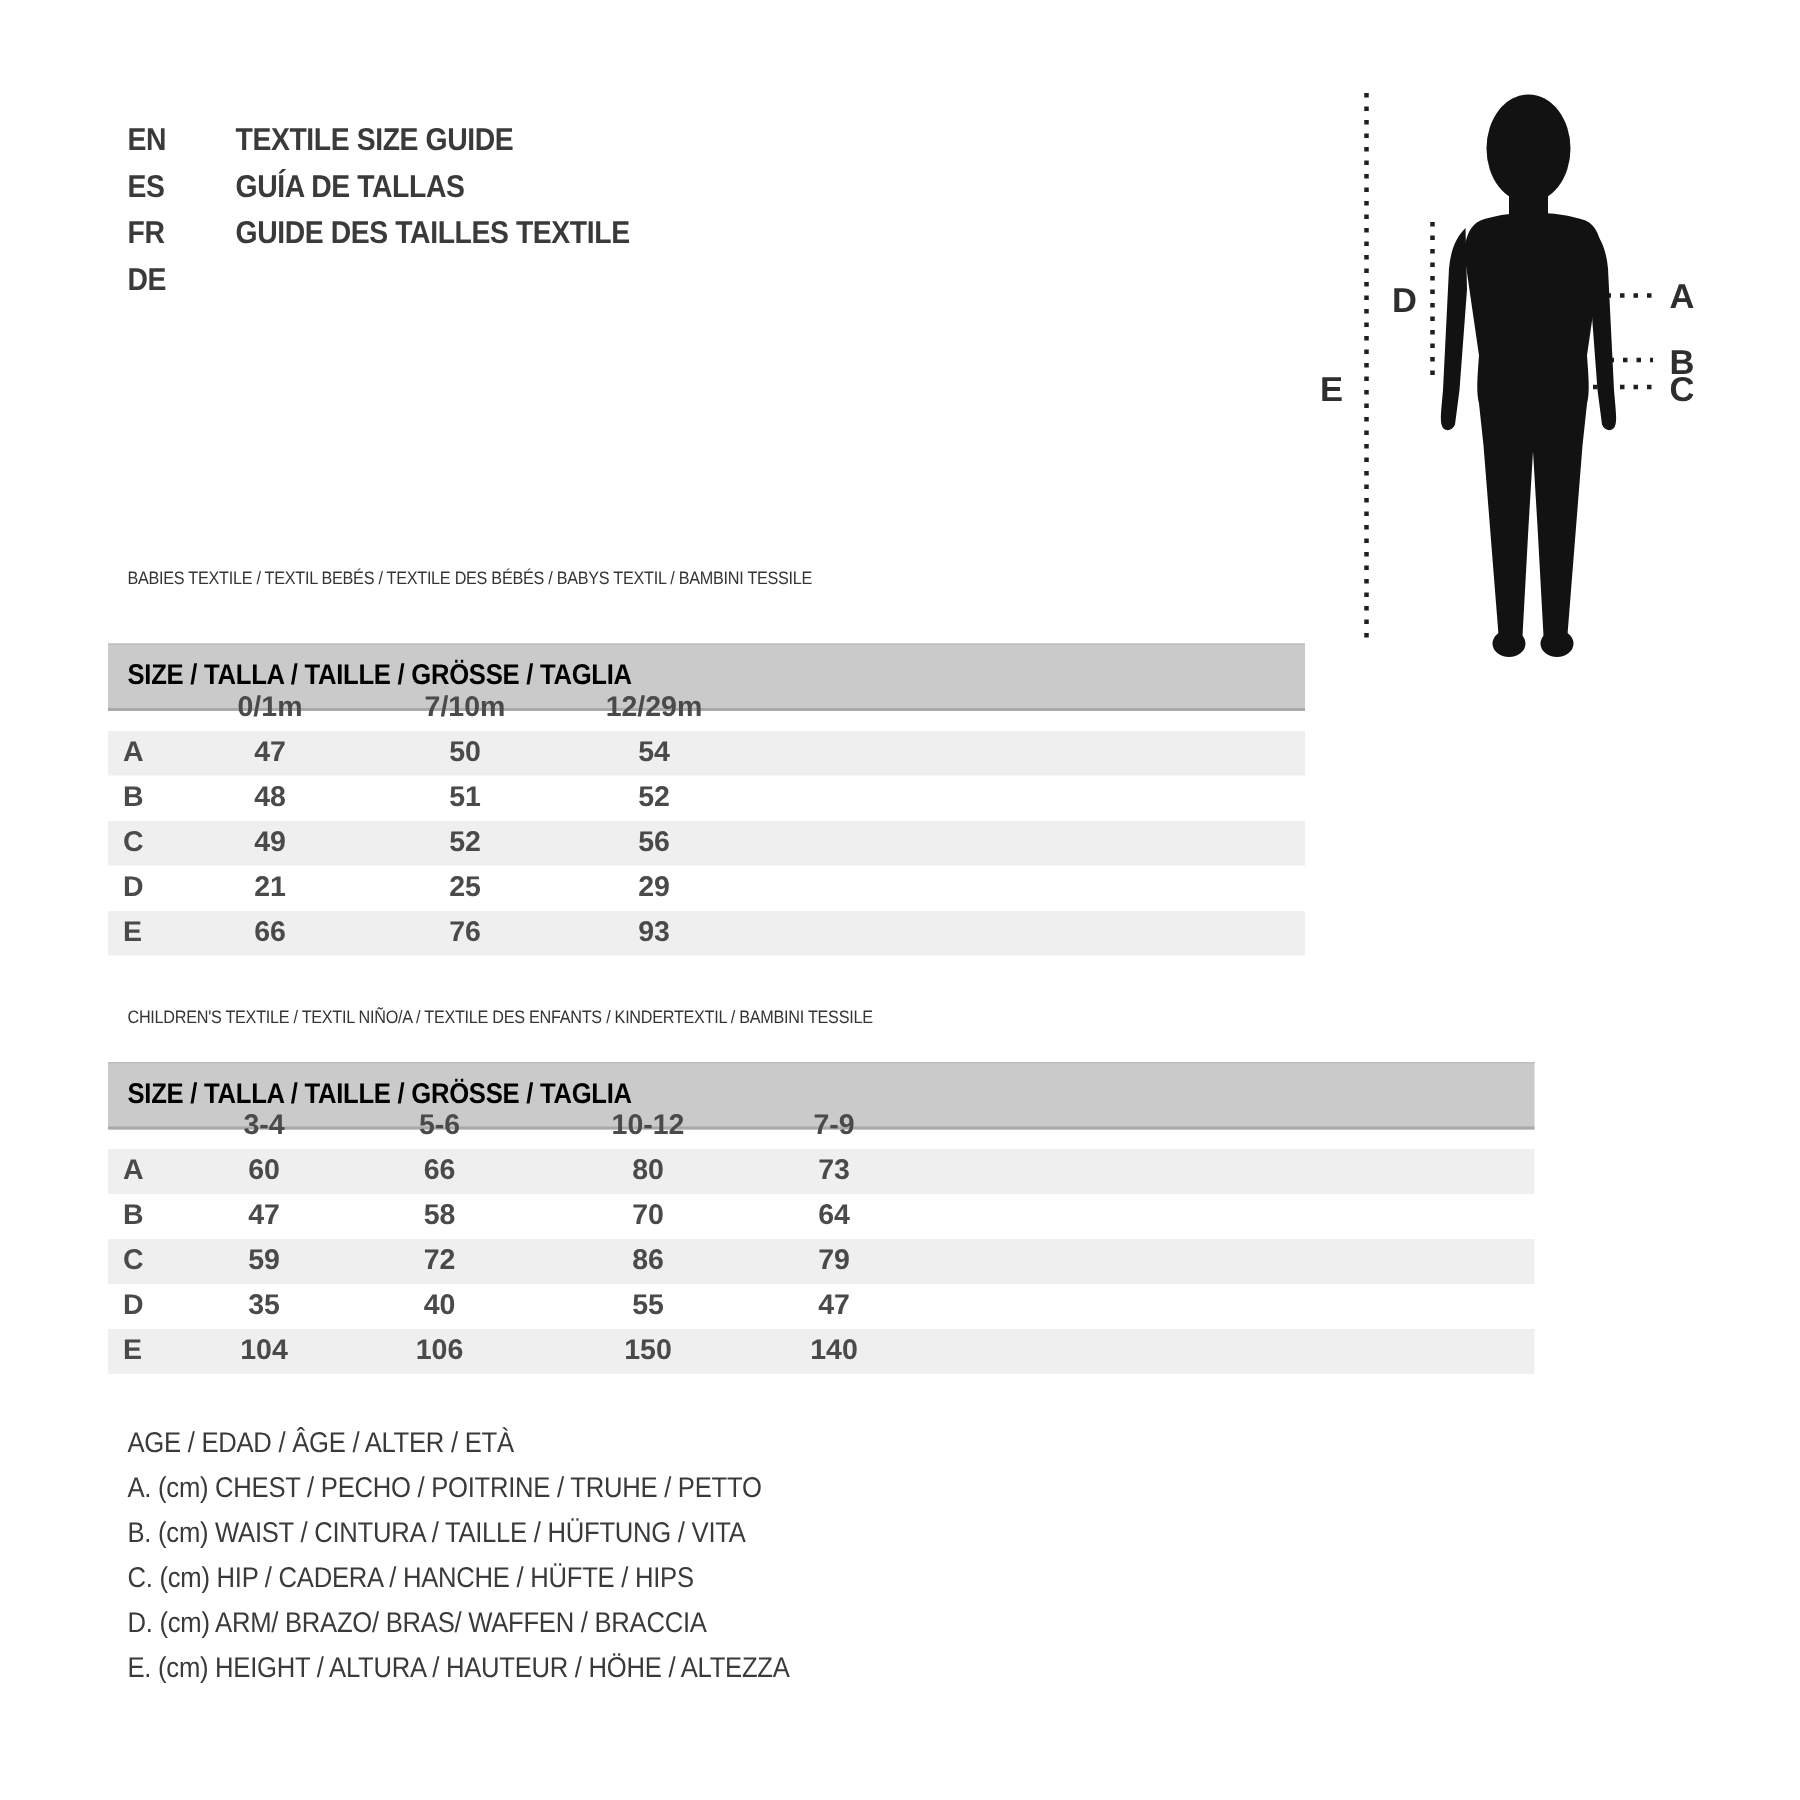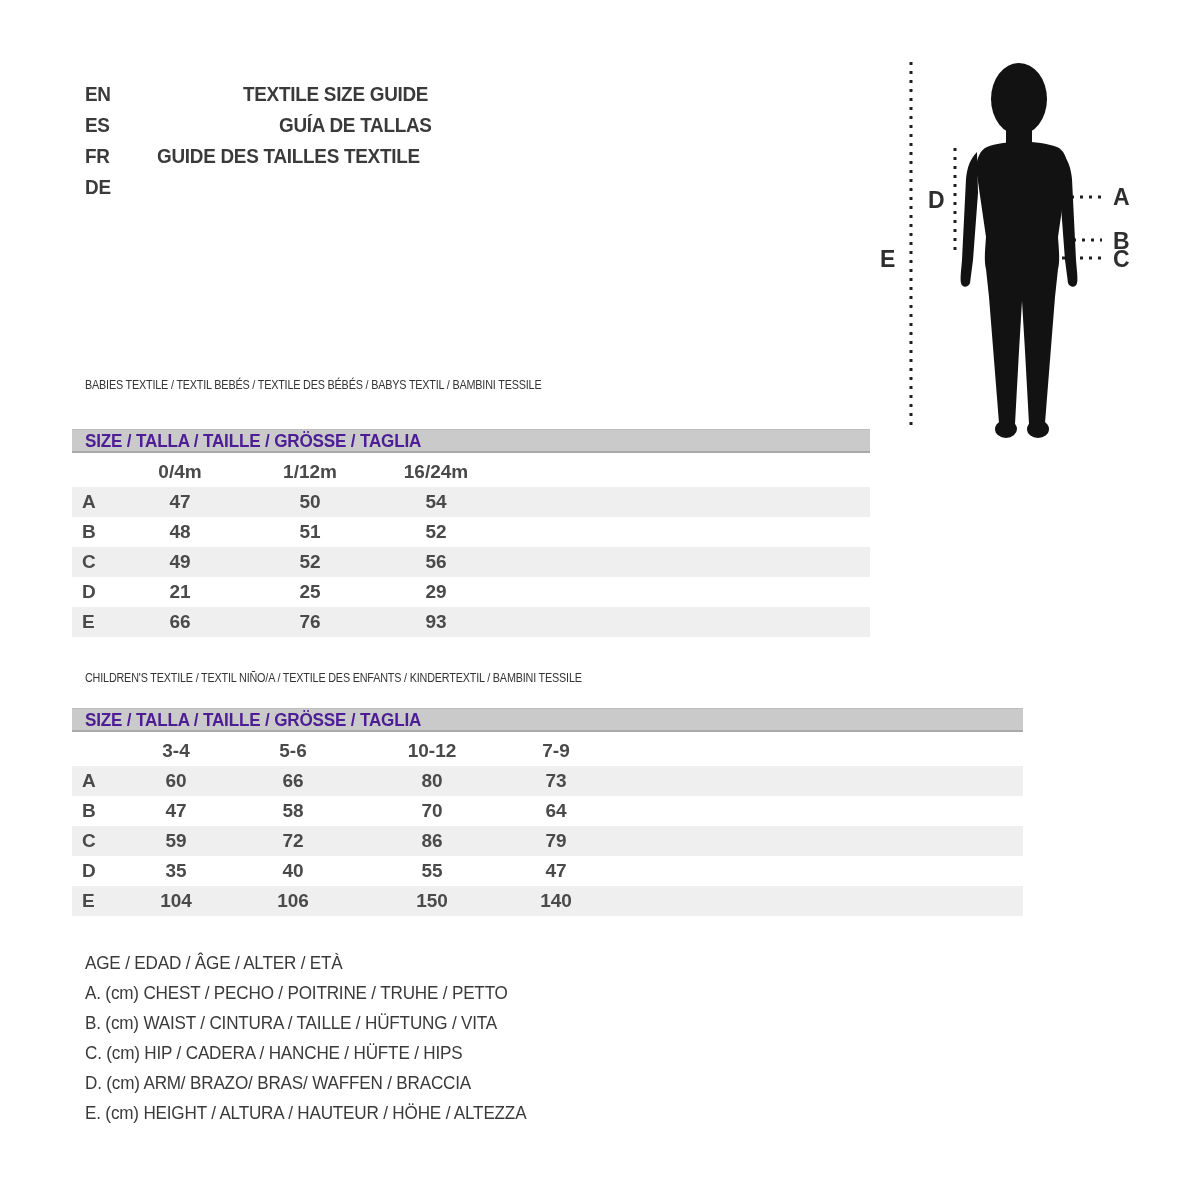--- a/index.html
+++ b/index.html
@@ -3,30 +3,30 @@
 <meta charset="utf-8">
 <style>
   html,body{margin:0;padding:0;background:#ffffff;}
   #canvas{
     position:relative;width:1200px;height:1200px;background:#ffffff;
     font-family:"Liberation Sans", sans-serif;color:#3f3f3f;overflow:hidden;
   }
   .t{display:inline-block;transform:scaleX(0.9);transform-origin:0 50%;white-space:nowrap;}
   
   .lang-block{position:absolute;left:85px;top:78px;}
-  .lang-row{height:31px;display:flex;align-items:center;justify-content:space-between;}
+  .lang-row{height:31px;display:flex;align-items:center;}
   .lang-code,.lang-label{font-size:21px;font-weight:700;color:#3a3a3a;letter-spacing:-0.3px;}
   .lang-code{width:72px;flex:0 0 72px;}
   
   .section-title{position:absolute;left:85px;font-size:12px;font-weight:400;color:#343434;letter-spacing:-0.2px;}
   
   .size-bar{
-    position:absolute;left:72px;height:24px;box-sizing:border-box;
+    position:absolute;left:72px;height:45px;box-sizing:border-box;
     display:flex;align-items:center;padding-left:13px;
-    font-size:19px;font-weight:700;color:#4c1d95;letter-spacing:-0.2px;
+    font-size:19px;font-weight:700;color:#000000;letter-spacing:-0.2px;
     border-top:1px solid #bdbdbd;border-bottom:2px solid #a9a9a9;
   }
   
   table.size-table{position:absolute;left:72px;border-collapse:collapse;table-layout:fixed;}
   table.size-table td{font-size:19px;font-weight:700;color:#4a4a4a;text-align:center;padding:0;overflow:hidden;}
   table.size-table thead tr{height:31px;}
   table.size-table tbody tr{height:30px;}
   td.letter{text-align:left !important;padding-left:10px !important;}
   
   .legend{position:absolute;left:85px;top:948px;}
@@ -114,23 +114,23 @@
     <colgroup>
         <col style="width:38px">
         <col style="width:140px">
         <col style="width:120px">
         <col style="width:132px">
         <col>
       </colgroup>
     <thead>
       <tr>
         <td></td>
-        <td>0/4m</td>
-        <td>1/12m</td>
-        <td>16/24m</td>
+        <td>0/1m</td>
+        <td>7/10m</td>
+        <td>12/29m</td>
         <td></td>
       </tr>
     </thead>
     <tbody>
       <tr style="background:#efefef;">
         <td class="letter">A</td>
         <td>47</td>
         <td>50</td>
         <td>54</td>
         <td></td>

